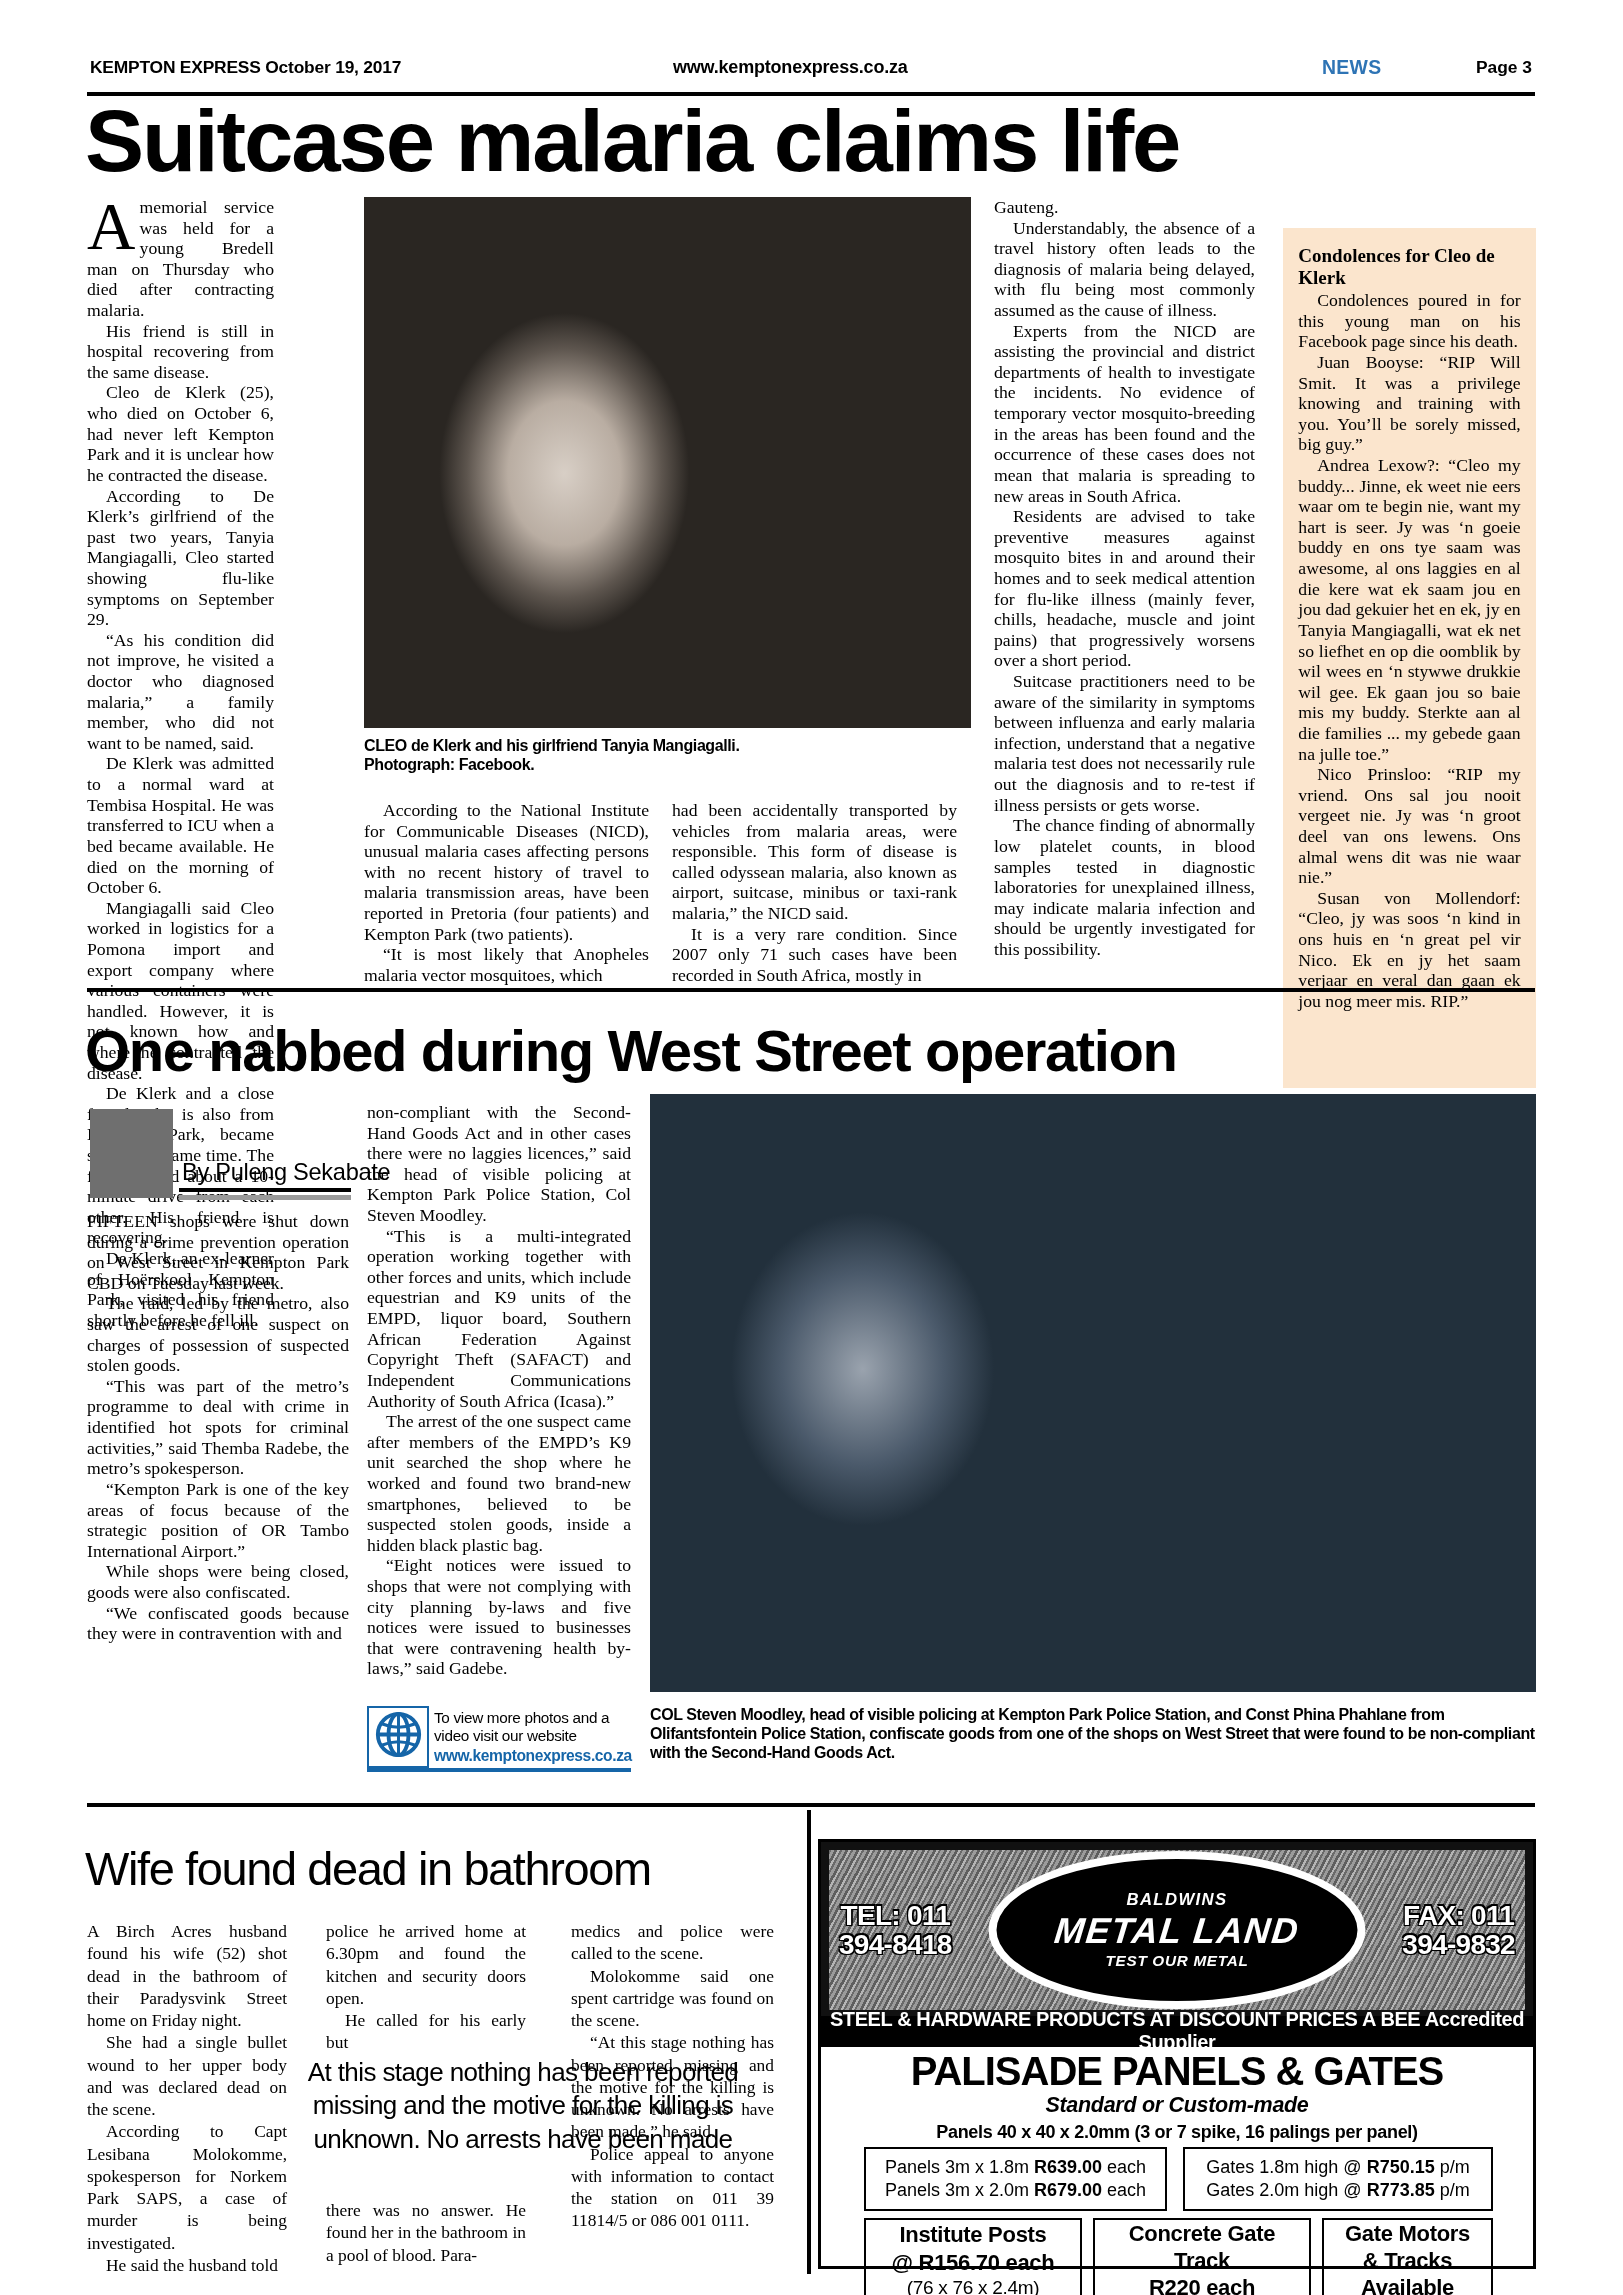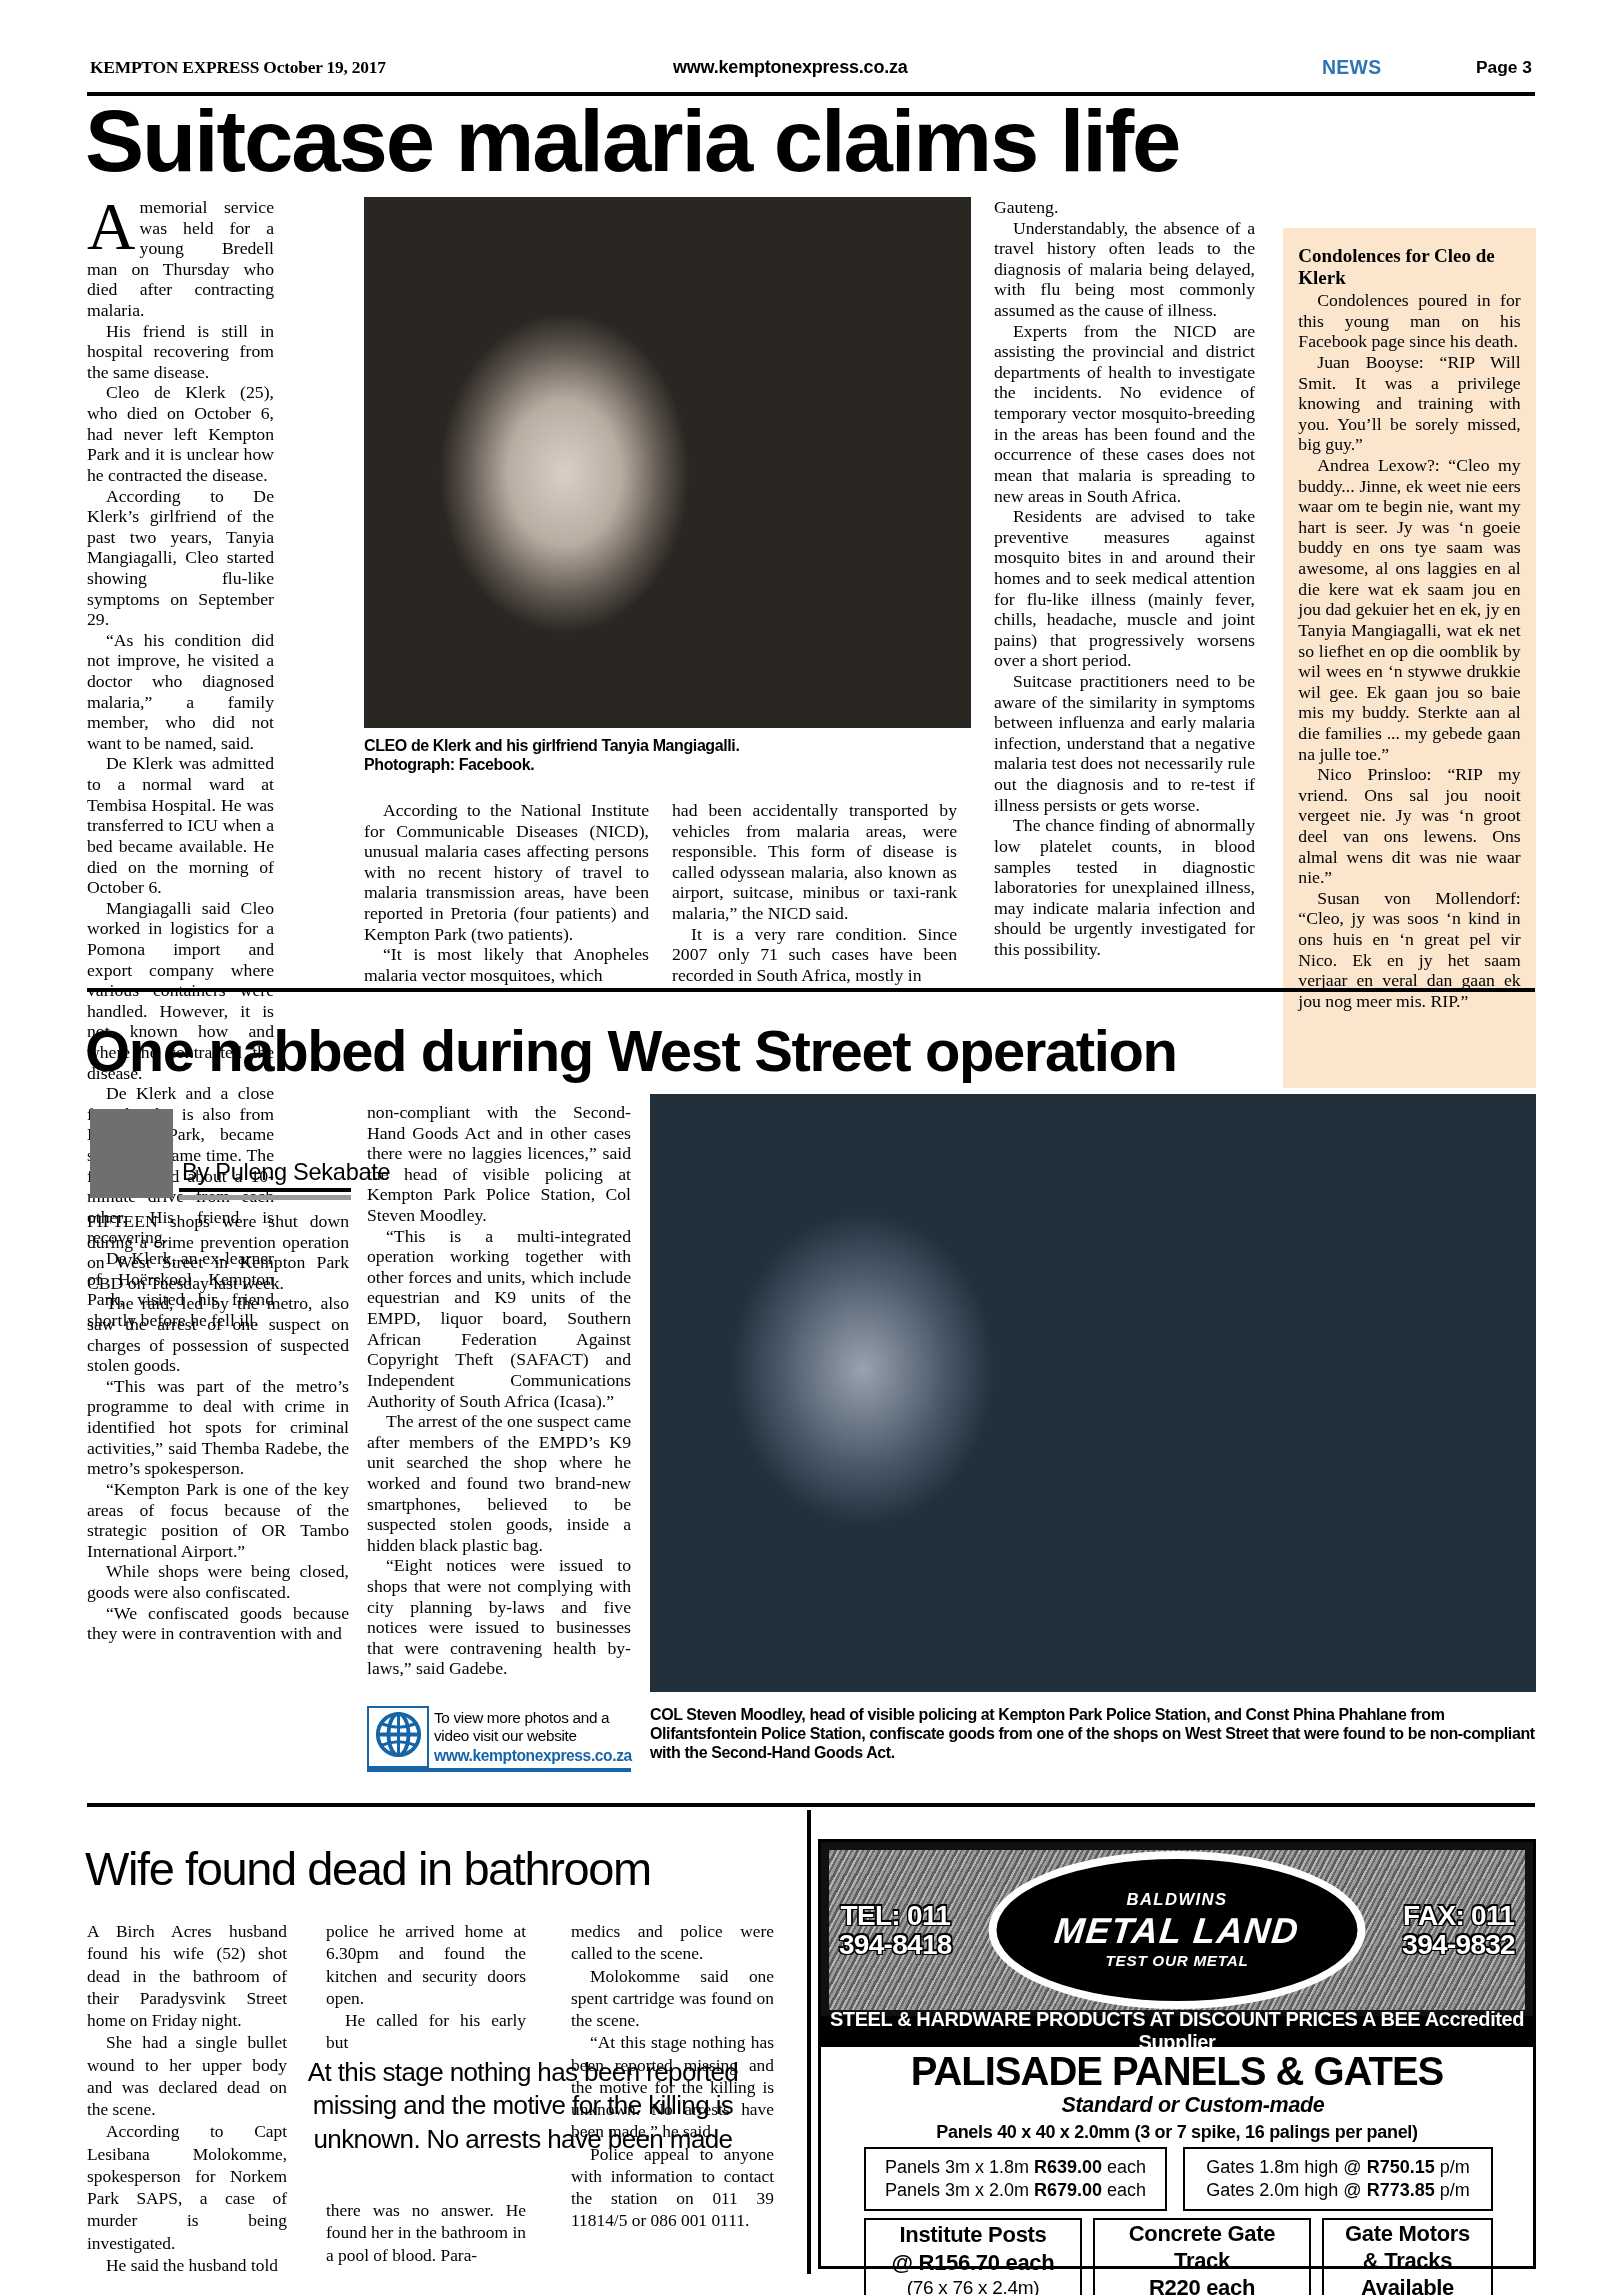--- a/index.html
+++ b/index.html
@@ -1,21 +1,21 @@
 <!DOCTYPE html>
 <html style="font-size:11px"><head>
 <meta charset="utf-8">
 <style>
   html,body{margin:0;padding:0;background:#fff;}
   body{width:1624px;height:2295px;font-family:"Liberation Serif",serif;color:#000;position:relative;overflow:hidden;}
   .page{position:absolute;left:0;top:0;width:1624px;height:2295px;background:#fff;}
 
   
   .masthead{position:absolute;left:90px;top:57px;width:1442px;height:28px;}
-  .mh-left{position:absolute;left:0;top:0;font-size:17.4px;font-family:Liberation Serif, serif;font-weight:600;letter-spacing:-0.2px;white-space:nowrap;}
+  .mh-left{position:absolute;left:0;top:0;font-size:17.4px;font-family:Liberation Sans, sans-serif;font-weight:600;letter-spacing:-0.2px;white-space:nowrap;}
   .mh-url{position:absolute;left:583px;top:0;font-size:18px;font-family:"Liberation Sans",sans-serif;font-weight:600;letter-spacing:-0.2px;}
   .mh-news{position:absolute;left:1232px;top:-1.4px;font-size:19.4px;font-family:"Liberation Sans",sans-serif;font-weight:700;color:#2E74B5;letter-spacing:0.3px;}
   .mh-page{position:absolute;right:0;top:0;font-size:17.4px;font-family:"Liberation Sans",sans-serif;font-weight:600;}
   .rule-thick{position:absolute;background:#000;}
 
   
   .hl1{position:absolute;left:85px;top:97px;width:1458px;font-family:"Liberation Sans",sans-serif;font-weight:700;font-size:87px;line-height:1.0;letter-spacing:-2.1px;transform:scaleX(1.02);transform-origin:left top;white-space:nowrap;}
 
   
   .col{position:absolute;font-size:17.7px;line-height:1.165;text-align:justify;hyphens:auto;}
@@ -65,21 +65,21 @@
       repeating-linear-gradient(62deg, rgba(255,255,255,.15) 0 1.4px, rgba(0,0,0,.18) 1.4px 4.2px);
   }
   .ad-oval{position:absolute;left:50%;top:50%;transform:translate(-50%,-50%);width:361px;height:142px;border-radius:50%;background:#000;border:8.3px solid #fff;display:flex;flex-direction:column;align-items:center;justify-content:center;}
   .ad-brand{color:#fff;font-family:"Liberation Sans",sans-serif;font-weight:700;font-style:italic;font-size:16.7px;letter-spacing:1.4px;}
   .ad-logo{color:#fff;font-family:"Liberation Sans",sans-serif;font-weight:700;font-style:italic;font-size:36px;letter-spacing:1.4px;transform:skewX(-6deg);}
   .ad-slog{color:#fff;font-family:"Liberation Sans",sans-serif;font-weight:700;font-style:italic;font-size:15.3px;letter-spacing:0.7px;}
   .ad-tel,.ad-fax{position:absolute;top:50%;transform:translateY(-50%);color:#fff;font-family:"Liberation Sans",sans-serif;font-weight:700;font-size:28px;line-height:1.05;text-align:center;text-shadow:-1.4px -1.4px 0 #000,1.4px -1.4px 0 #000,-1.4px 1.4px 0 #000,1.4px 1.4px 0 #000;letter-spacing:-0.7px;}
   .ad-tel{left:18px;} .ad-fax{right:18px;}
   .ad-strip{position:absolute;left:0;width:100%;background:#000;color:#fff;text-align:center;font-family:"Liberation Sans",sans-serif;font-weight:700;font-size:20px;letter-spacing:-0.4px;display:flex;align-items:center;justify-content:center;}
   .ad-h1{position:absolute;left:0;width:100%;text-align:center;font-family:"Liberation Sans",sans-serif;font-weight:700;font-size:40px;letter-spacing:-1px;}
-  .ad-h2{position:absolute;left:16px;width:100%;text-align:center;font-family:"Liberation Sans",sans-serif;font-weight:700;font-style:italic;font-size:21.5px;letter-spacing:-0.3px;}
+  .ad-h2{position:absolute;left:0;width:100%;text-align:center;font-family:"Liberation Sans",sans-serif;font-weight:700;font-style:italic;font-size:21.5px;letter-spacing:-0.3px;}
   .ad-h3{position:absolute;left:0;width:100%;text-align:center;font-family:"Liberation Sans",sans-serif;font-weight:700;font-size:18px;letter-spacing:-0.3px;}
   .ad-cell{position:absolute;border:2.1px solid #000;box-sizing:border-box;display:flex;flex-direction:column;align-items:center;justify-content:center;}
   .ad-cell .ln{font-family:"Liberation Sans",sans-serif;font-size:18px;line-height:1.3;white-space:nowrap;}
   .ad-cell .ln b{font-weight:700;}
   .ad-big{position:absolute;border:2.1px solid #000;box-sizing:border-box;display:flex;flex-direction:column;align-items:center;justify-content:center;font-family:"Liberation Sans",sans-serif;font-weight:700;font-size:22px;line-height:1.24;text-align:center;letter-spacing:-0.3px;}
 </style>
 </head>
 <body>
 
 <div class="page">

